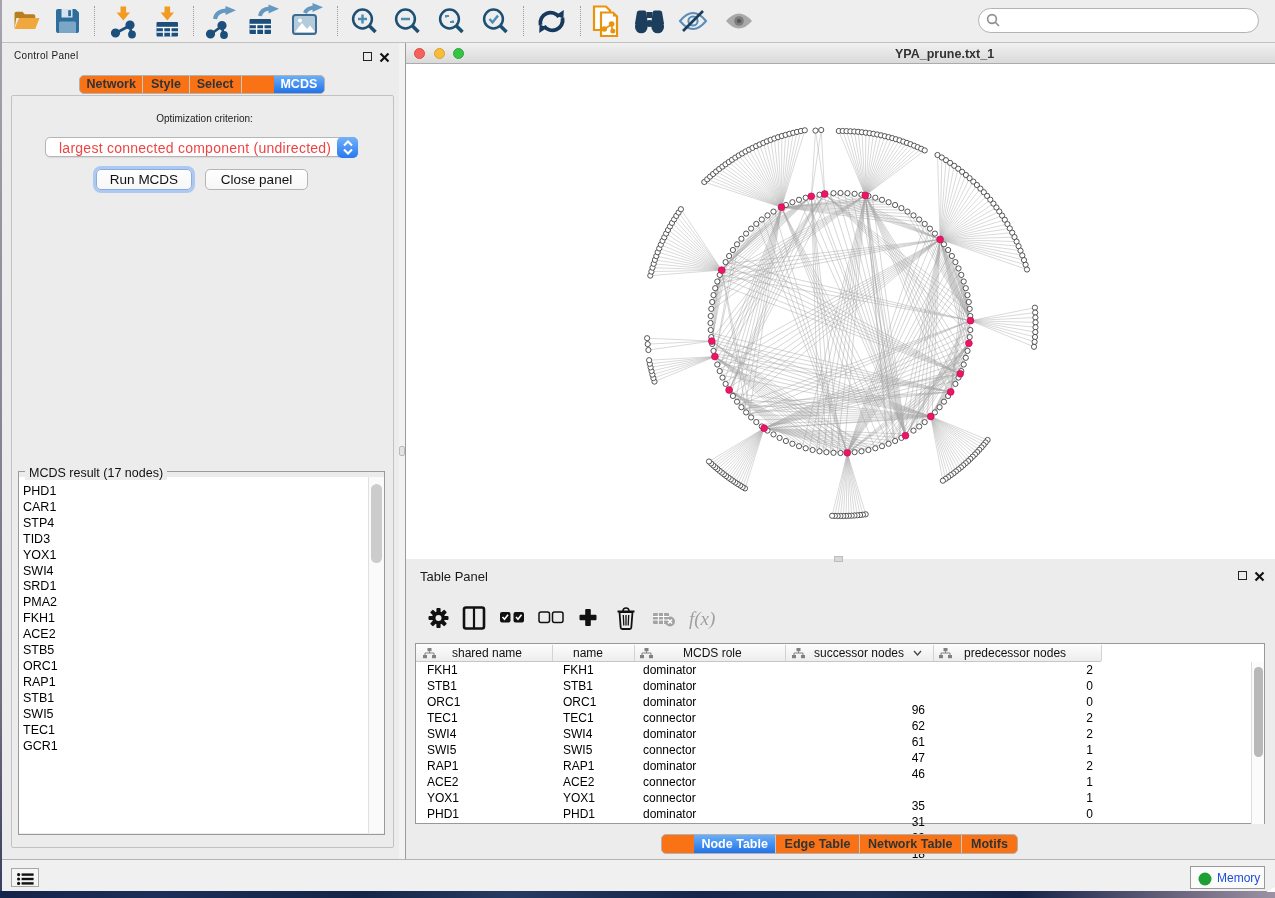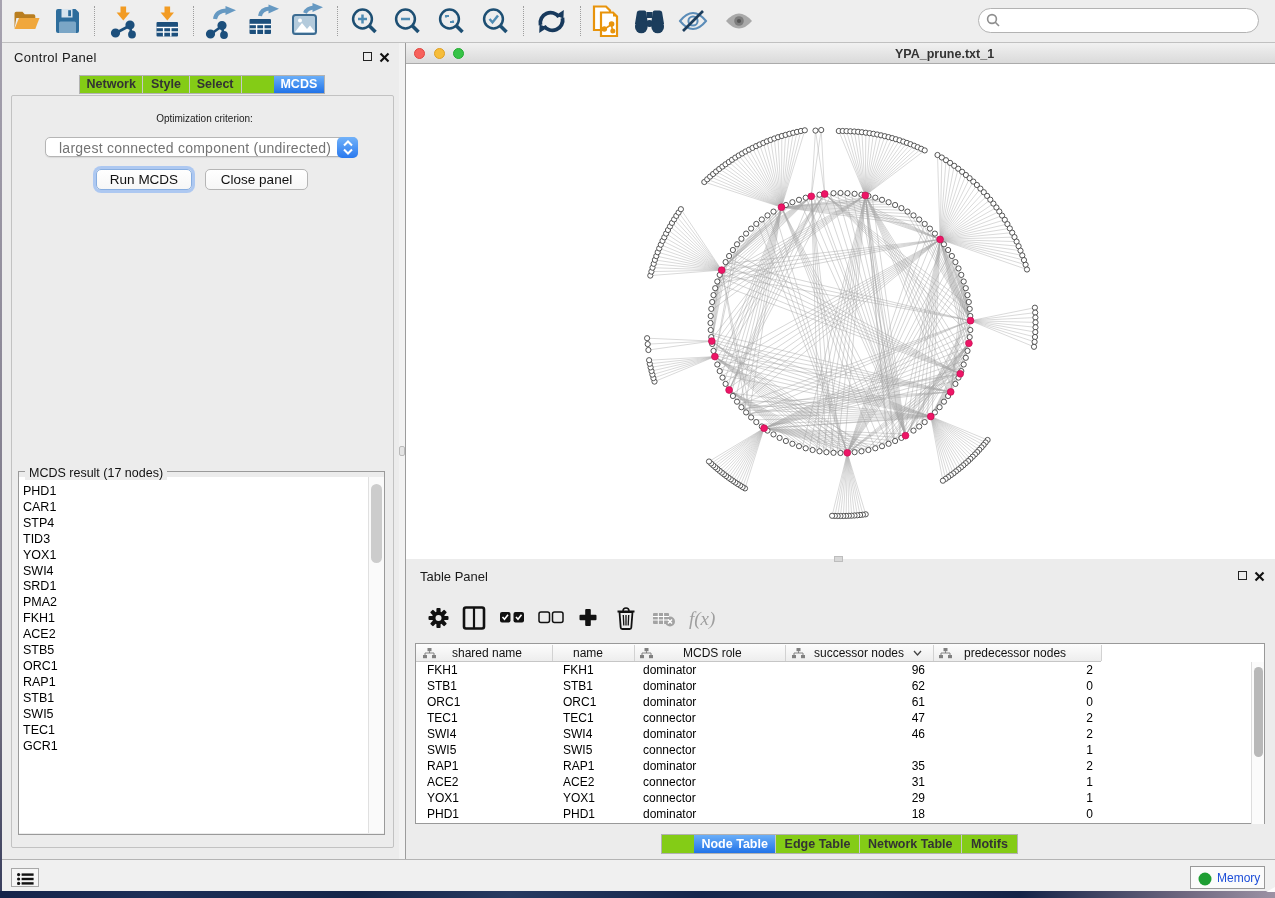--- a/index.html
+++ b/index.html
@@ -6,30 +6,30 @@
 html,body { width:1275px; height:898px; overflow:hidden; }
 body { font-family:"Liberation Sans", sans-serif; background:#ececec; position:relative; }
 .abs { position:absolute; }
 
 #toolbar { left:0; top:0; width:1275px; height:43px; background:#eeeeee; border-bottom:1px solid #c0c0c0; }
 .tsep { position:absolute; top:6px; height:30px; width:0; border-left:1px dotted #9e9e9e; }
 
 #ledge { left:0; top:0; width:2px; height:891px; background:linear-gradient(180deg,#a7a3b0,#8e8a99 40%,#6f6c7d 80%,#3a3f5e); z-index:50; }
 
 #cpanel { left:2px; top:43px; width:397px; height:816px; background:#ececec; }
-#cp-title { left:12px; top:7px; font-size:13px; letter-spacing:0.3px; color:#1a1a1a; }
+#cp-title { left:12px; top:7px; font-size:10px; letter-spacing:0.3px; color:#1a1a1a; }
 .winbox { width:9px; height:9px; border:1.5px solid #222; }
-.seg { position:absolute; display:flex; background:#84cc16; border:1px solid #b2b2b2; border-radius:0; overflow:hidden; }
+.seg { position:absolute; display:flex; background:#f97316; border:1px solid #b2b2b2; border-radius:5px; overflow:hidden; }
 .seg div { font-size:12.5px; font-weight:bold; color:#333; text-align:center; line-height:17px; border-right:1px solid #c8c8c8; }
 .seg div:last-child { border-right:none; }
 .seg .sel { background:linear-gradient(180deg,#6aaef8,#2173e8); color:#fff;margin-left:32px; }
 #innerpanel { left:9px; top:52px; width:383px; height:753px; border:1px solid #c2c2c2; border-radius:2px; }
 #optlabel { left:11px; top:70px; width:383px; text-align:center; font-size:10px; color:#1a1a1a; }
 #dropdown { left:43px; top:94px; width:313px; height:20px; background:#fff; border:1px solid #b5b5b5; border-radius:5px; box-shadow:0 1px 1px rgba(0,0,0,.08); }
-#dropdown span { position:absolute; left:13px; top:2px; font-size:14px; letter-spacing:0.25px; color:#737373; }
+#dropdown span { position:absolute; left:13px; top:2px; font-size:14px; letter-spacing:0.25px; color:#ef4444; }
 #dd-step { position:absolute; right:-1px; top:-1px; width:21px; height:21px; border-radius:5px; background:linear-gradient(180deg,#72b2f9,#2979ef); }
 .btn { position:absolute; height:21px; background:linear-gradient(180deg,#ffffff,#f6f6f6); border:1px solid #b5b5b5; border-radius:5px; font-size:13.5px; color:#111; text-align:center; line-height:19px; }
 #runbtn { left:94px; top:126px; width:96px; box-shadow:0 0 0 3px rgba(122,172,246,.55); border-color:#88aee0; }
 #closebtn { left:203px; top:126px; width:103px; }
 #fieldset { left:16px; top:428px; width:367px; height:364px; border:1px solid #9a9a9a; }
 #legend { left:23px; top:423px; background:#ececec; padding:0 4px; font-size:12.5px; color:#111; z-index:5; }
 #listbox { left:17px; top:434px; width:365px; height:356px; background:#fff; }
 #listitems { position:absolute; left:4px; top:7px; font-size:12.5px; color:#000; line-height:15.9px; }
 #listscroll { position:absolute; right:0; top:0; width:16px; height:356px; background:#fafafa; border-left:1px solid #e0e0e0; }
 #listthumb { position:absolute; left:2px; top:7px; width:11px; height:79px; background:#cccccc; border-radius:6px; }
@@ -45,21 +45,21 @@
 
 #tpanel { left:406px; top:566px; width:869px; height:293px; background:#ececec; }
 #tp-title { left:14px; top:3px; font-size:13px; color:#1a1a1a; }
 #ttable { position:absolute; left:9px; top:77px; width:850px; height:181px; background:#fff; border:1px solid #999; }
 #thead { position:absolute; left:0; top:0; width:685px; height:18px; background:linear-gradient(180deg,#fdfdfd,#ededed); border-bottom:1px solid #c6c6c6; font-size:12px; color:#111; }
 .hsep { position:absolute; top:1px; height:16px; width:0; border-left:1px solid #d2d2d2; }
 .hicon { position:absolute; top:4px; }
 .trow { position:absolute; font-size:12px; color:#000; height:16px; line-height:16px; width:848px; }
 .c1 { position:absolute; left:11px; } .c2 { position:absolute; left:147px; }
 .c3 { position:absolute; left:227px; }
-.c4 { position:absolute; width:509px; text-align:right; left:0; }
+.c4 { position:absolute; width:509px; text-align:right; left:0;margin-top:40px; }
 .c5 { position:absolute; width:677px; text-align:right; left:0; }
 #tscroll { position:absolute; right:0; top:18px; width:13px; height:162px; background:#fbfbfb; border-left:1px solid #ddd; }
 #tthumb { position:absolute; left:1.5px; top:5px; width:9px; height:90px; background:#b8b8b8; border-radius:5px; }
 
 #statusbar { left:0; top:859px; width:1275px; height:32px; background:#f0f0f0; border-top:1px solid #b4b4b4; }
 #listbtn { position:absolute; left:11px; top:8px; width:28px; height:19px; background:#f5f5f5; border:1px solid #a8a8a8; }
 #membtn { position:absolute; left:1190px; top:6px; width:75px; height:23px; background:#fbfbfb; border:1px solid #999; font-size:12px; color:#1d4ed8; }
 #wallpaper { left:0; top:891px; width:1275px; height:7px; background:linear-gradient(90deg,#15234a,#1d2f58 12%,#152549 28%,#273a61 40%,#16264c 55%,#1f3156 68%,#152348 80%,#6f6880 93%,#9c92a4); }
 #wp-notch { left:1266px; top:887px; width:9px; height:5px; background:#fdfdfd; clip-path:polygon(100% 0,100% 100%,0 100%); }
 svg { position:absolute; overflow:visible; }

